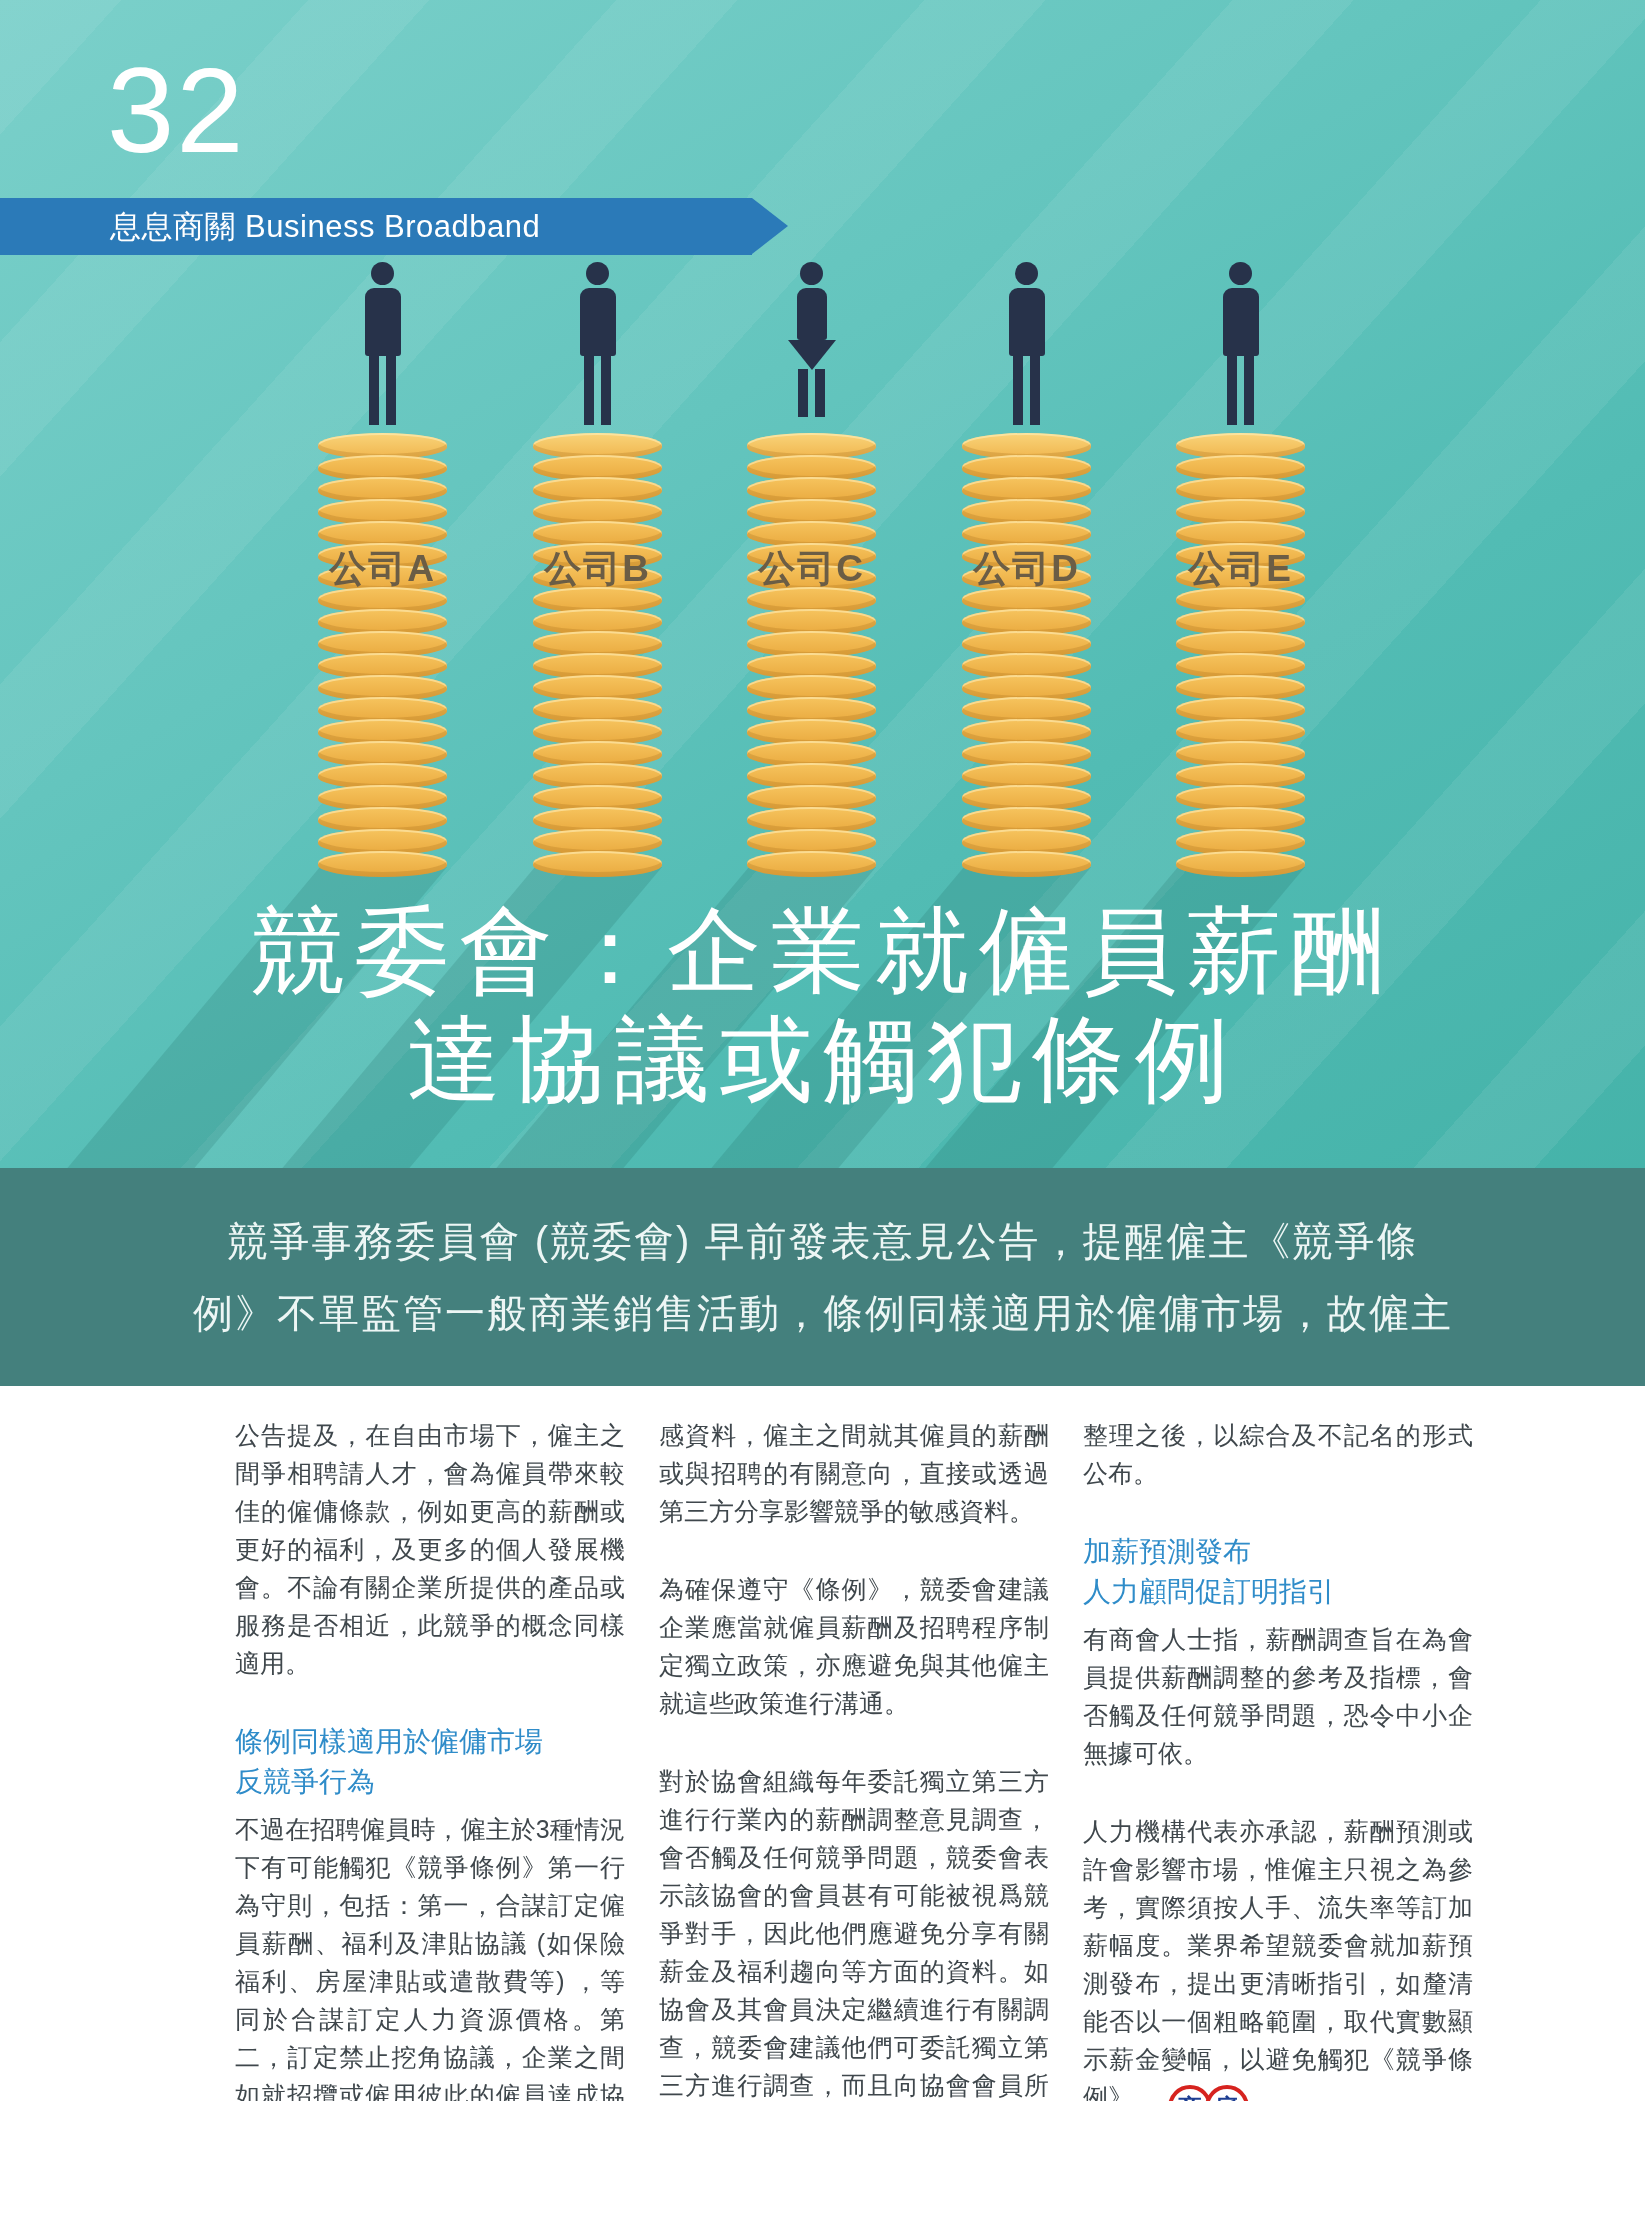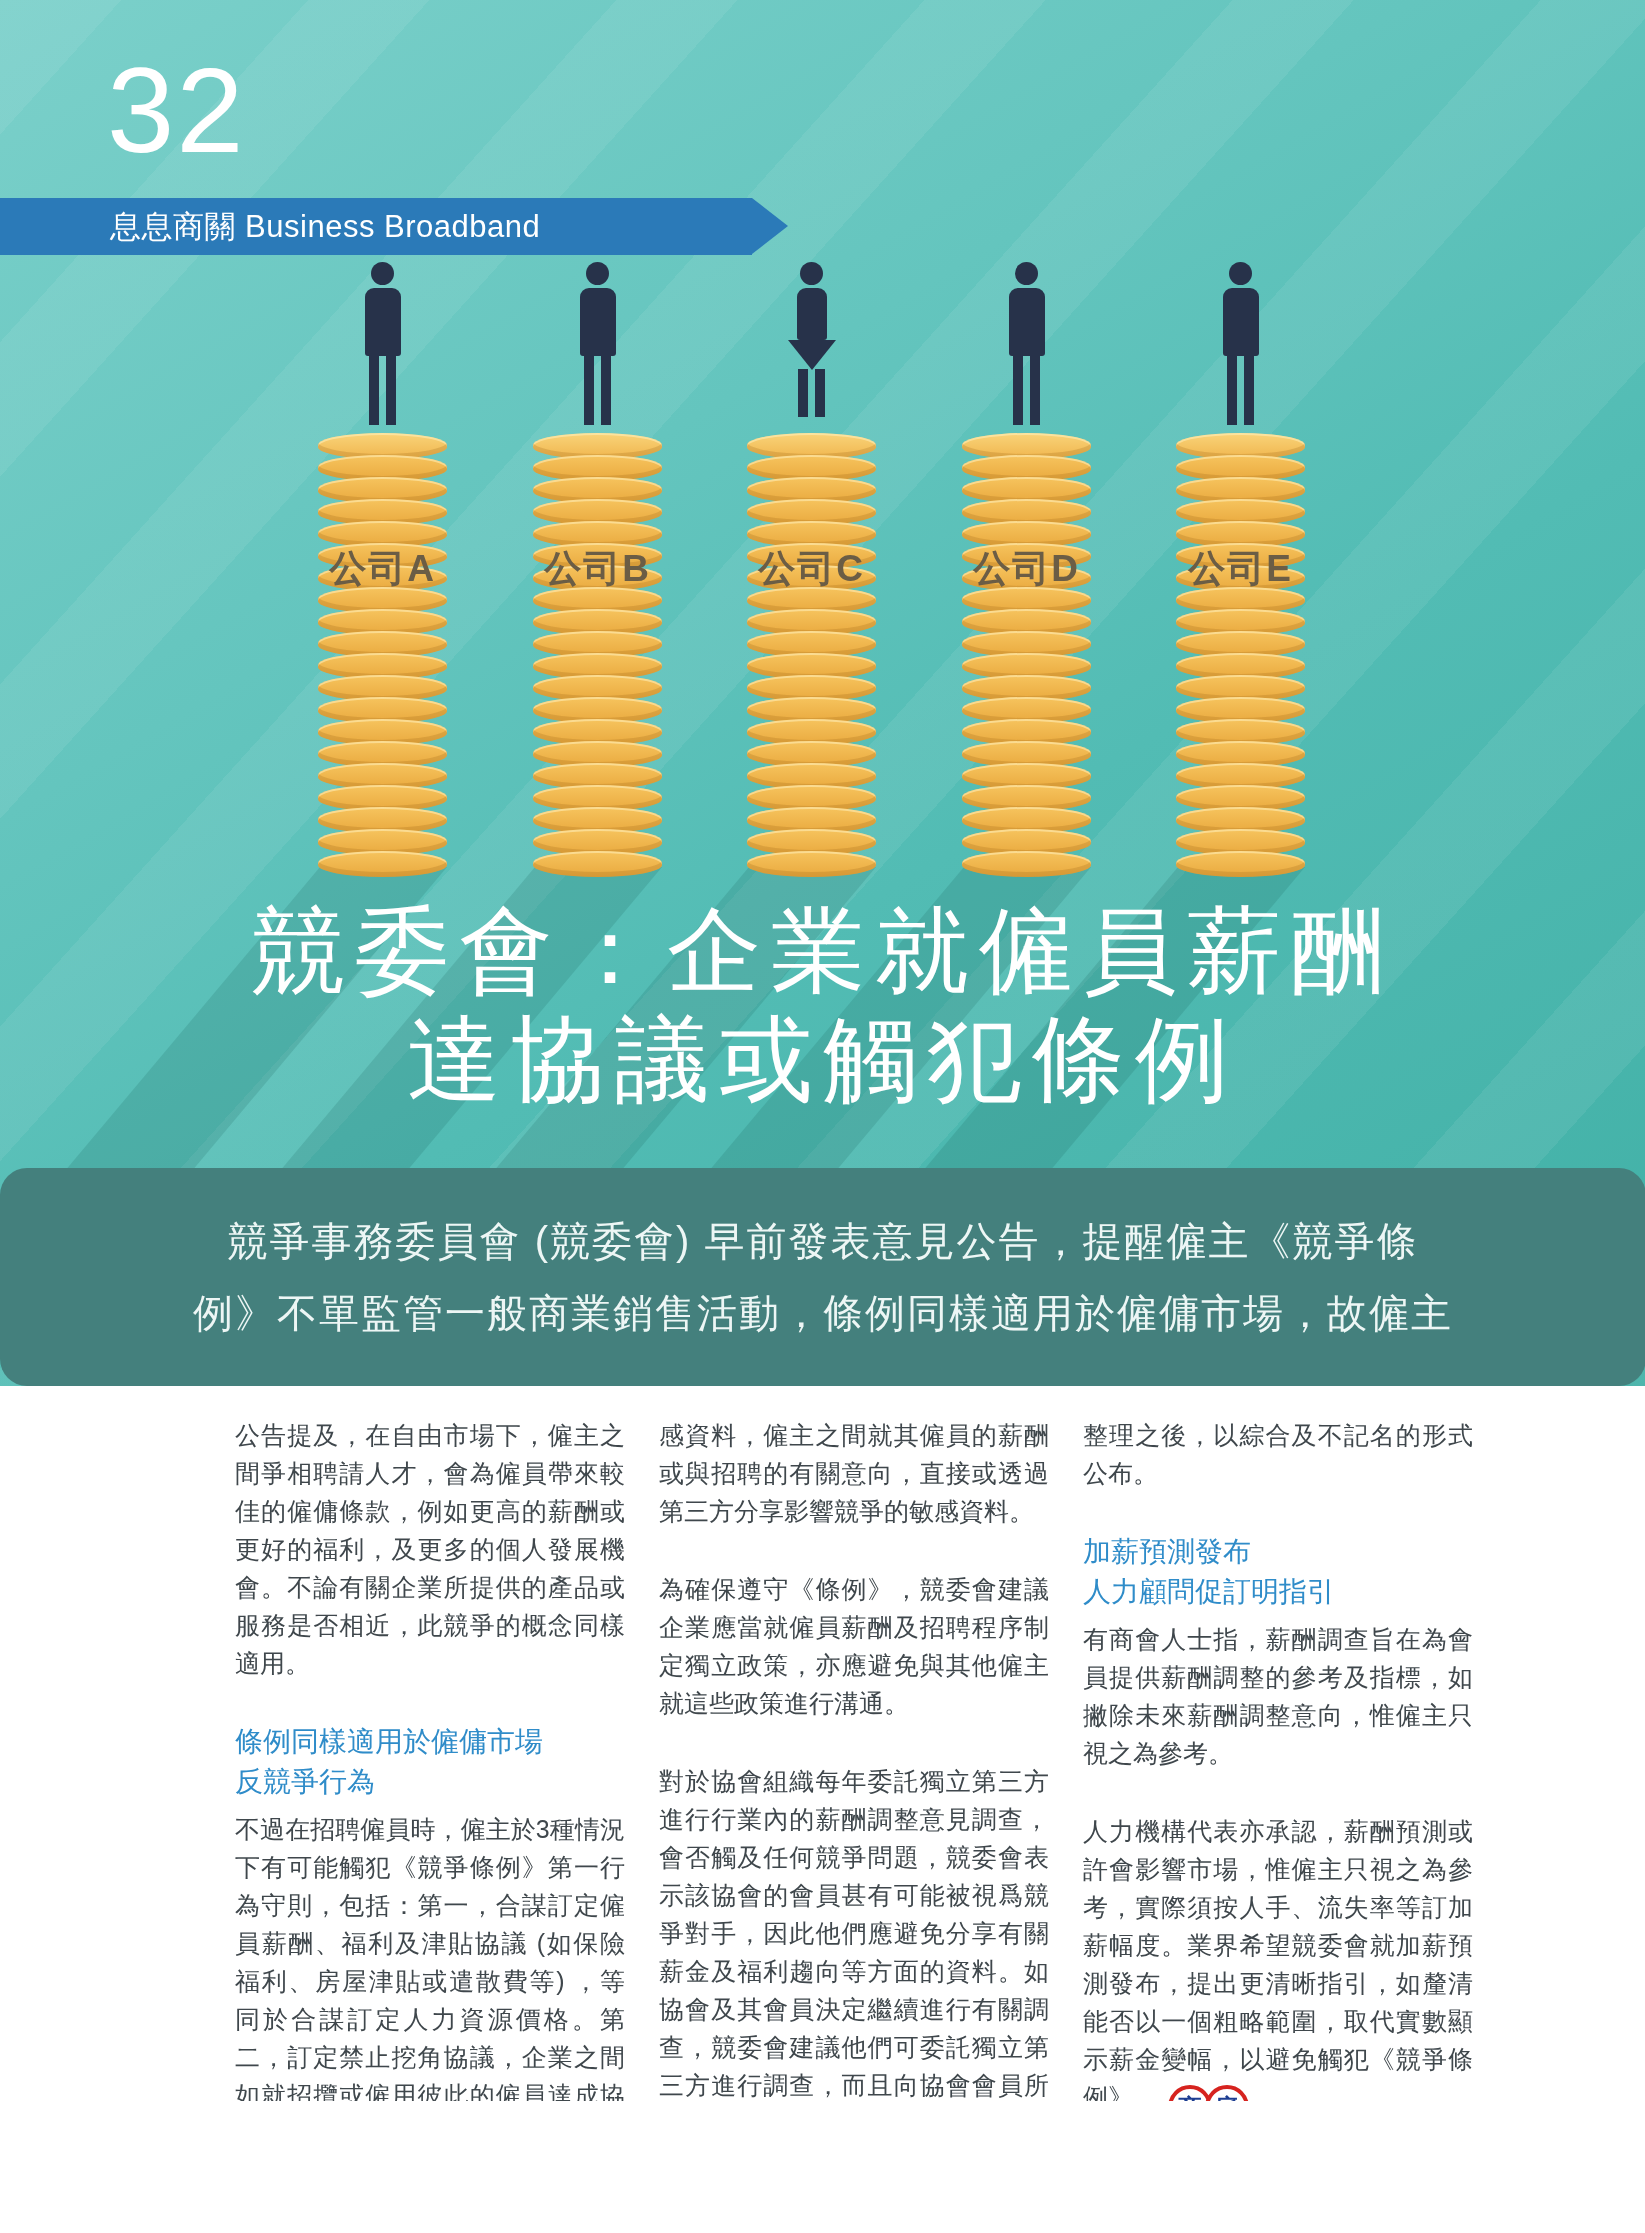--- a/index.html
+++ b/index.html
@@ -47,21 +47,21 @@
         border-left:24px solid transparent;border-right:24px solid transparent;
         border-top:30px solid #27324a;}
   .person.female .leg{height:48px;}
 
   
   .headline{position:absolute;left:0;top:896px;width:1646px;text-align:center;
         color:#ffffff;font-weight:100;font-size:94px;line-height:109px;letter-spacing:10px;}
 
   
   .lead-band{position:absolute;left:0;top:1168px;width:1646px;height:218px;
-        background:#44807d;display:flex;flex-direction:column;justify-content:center;align-items:center;border-radius:27px;}
+        background:#44807d;display:flex;flex-direction:column;justify-content:center;align-items:center;}
   .lead-band .line{color:#edf6f5;font-size:40px;line-height:72px;font-weight:100;letter-spacing:2px;text-align:center;white-space:nowrap;}
 
   
   .content{position:absolute;left:0;top:1386px;width:1646px;height:848px;background:#ffffff;}
   .col{position:absolute;top:30px;width:390px;}
   .col p{margin:0 0 40px 0;font-size:25px;line-height:38px;color:#3f474c;text-align:justify;}
   .col .subhead{color:#2f8cc9;font-size:28px;line-height:40px;font-weight:normal;margin:20px 0 8px 0;}
   .col.c1{left:235px;}
   .col.c2{left:659px;}
   .col.c3{left:1083px;}
@@ -286,21 +286,21 @@
         <p>感資料，僱主之間就其僱員的薪酬或與招聘的有關意向，直接或透過第三方分享影響競爭的敏感資料。</p>
         <p>為確保遵守《條例》，競委會建議企業應當就僱員薪酬及招聘程序制定獨立政策，亦應避免與其他僱主就這些政策進行溝通。</p>
         <p>對於協會組織每年委託獨立第三方進行行業內的薪酬調整意見調查，會否觸及任何競爭問題，競委會表示該協會的會員甚有可能被視爲競爭對手，因此他們應避免分享有關薪金及福利趨向等方面的資料。如協會及其會員決定繼續進行有關調查，競委會建議他們可委託獨立第三方進行調查，而且向協會會員所收集的應為過往的數據，在加以</p>
       </div>
     <div class="col c3">
         <p>整理之後，以綜合及不記名的形式公布。</p>
         <div class="subhead">
           <div>加薪預測發布</div>
           <div>人力顧問促訂明指引</div>
         </div>
-        <p>有商會人士指，薪酬調查旨在為會員提供薪酬調整的參考及指標，如撇除未來薪酬調整意向，惟僱主只視之為參考。</p>
+        <p>有商會人士指，薪酬調查旨在為會員提供薪酬調整的參考及指標，會否觸及任何競爭問題，恐令中小企無據可依。</p>
         <p>人力機構代表亦承認，薪酬預測或許會影響市場，惟僱主只視之為參考，實際須按人手、流失率等訂加薪幅度。業界希望競委會就加薪預測發布，提出更清晰指引，如釐清能否以一個粗略範圍，取代實數顯示薪金變幅，以避免觸犯《競爭條例》。<span class="seal-group"><span class="seal">商</span><span class="seal">庭</span></span></p>
       </div>
   </div>
 
   <div class="end-rule"></div>
 
 </div>
 
 
 </body></html>

